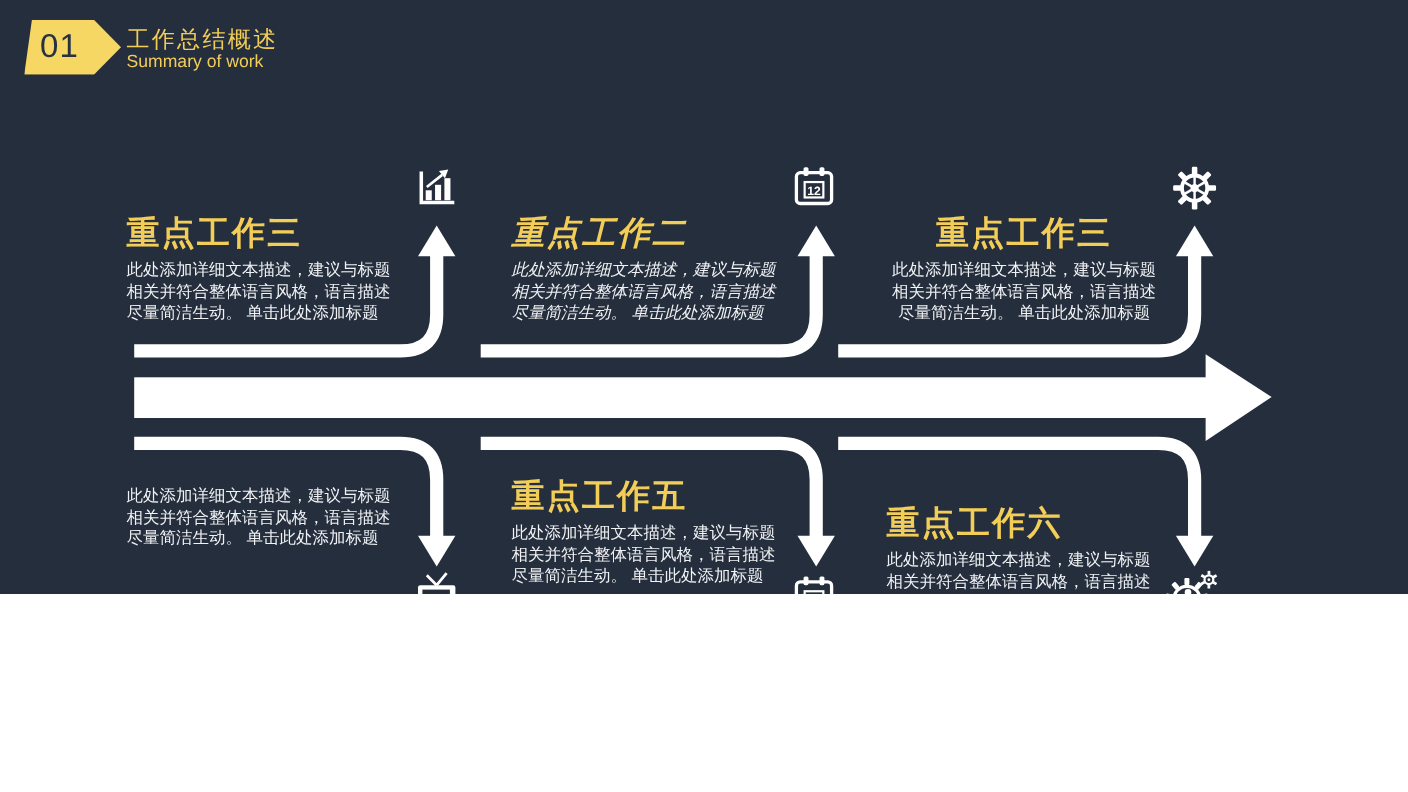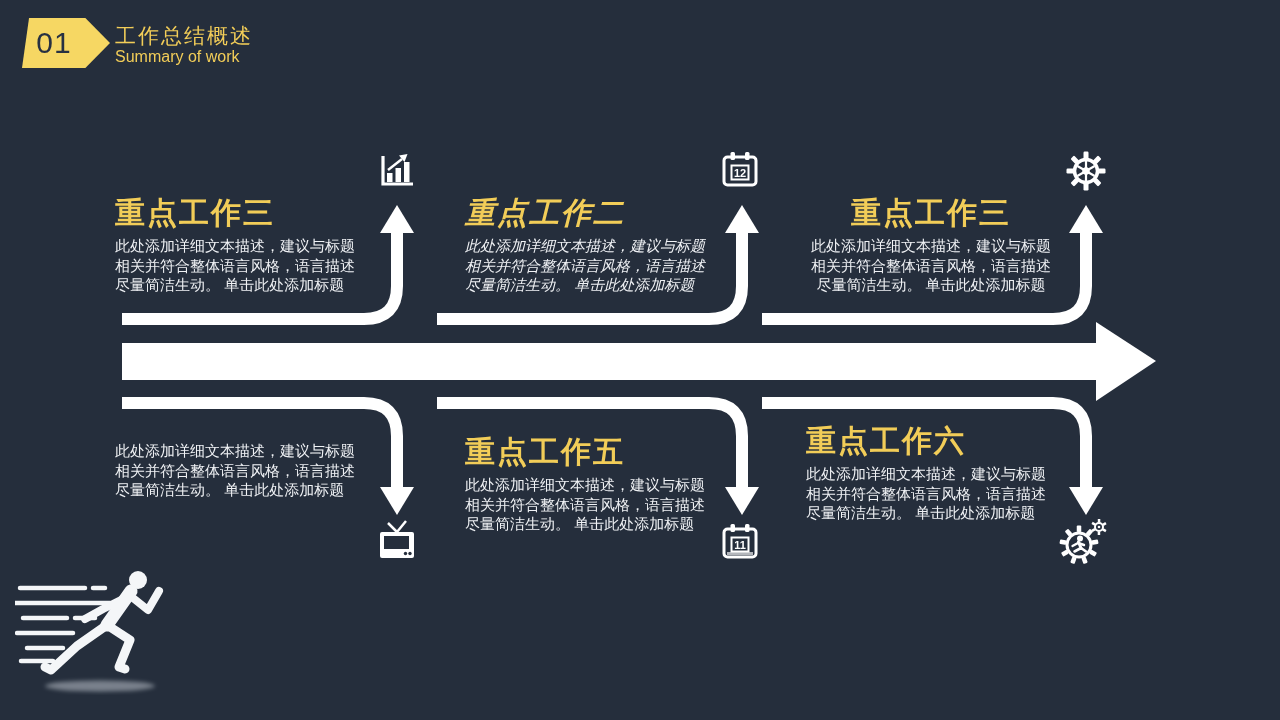--- a/index.html
+++ b/index.html
@@ -6,41 +6,41 @@
     --background:#252e3c;
     --accent-yellow:#f2cd58;
     --badge-yellow:#f6d763;
     --badge-number:#273142;
     --body-text:#f0f2f5;
     --arrow-white:#ffffff;
   }
   *{margin:0;padding:0;box-sizing:border-box;}
   html,body{width:1280px;height:720px;overflow:hidden;}
   body{font-family:"Liberation Sans","DejaVu Sans",sans-serif;}
-  .slide{position:relative;width:1280px;height:720px;background:var(--background);overflow:hidden;}
+  .slide{position:relative;width:1280px;height:540px;background:var(--background);overflow:hidden;}
 
   
   .badge{position:absolute;left:22px;top:18px;width:88px;height:50px;
     background:var(--badge-yellow);
     clip-path:polygon(8% 0,72% 0,100% 50%,72% 100%,0 100%);
     display:flex;align-items:center;justify-content:center;}
   .badge span{color:var(--badge-number);font-size:30px;letter-spacing:1px;padding-right:24px;}
   .hdr-title{position:absolute;left:115px;top:22px;color:var(--accent-yellow);
     font-size:21px;letter-spacing:2px;}
   .hdr-sub{position:absolute;left:115px;top:48px;color:var(--accent-yellow);font-size:16px;}
 
   
   .arrows{position:absolute;left:0;top:0;width:1280px;height:720px;}
 
   
   .sec{position:absolute;}
   .sec .title{color:var(--accent-yellow);font-size:30px;font-weight:bold;letter-spacing:2px;line-height:34px;}
   .sec .desc{margin-top:6px;width:250px;color:var(--body-text);font-size:15px;line-height:19.5px;}
   .s1{left:115px;top:196px;} .s2{left:465px;top:196px;font-style:italic;} .s3{left:806px;top:196px;text-align:center;}
-  .s4{left:115px;top:435px;} .s5{left:465px;top:435px;} .s6{left:806px;top:424px;}
+  .s4{left:115px;top:435px;} .s5{left:465px;top:435px;} .s6{left:806px;top:461px;font-family:Liberation Mono, monospace;}
 
   
   .icon{position:absolute;}
   .i1{left:376px;top:150px;} .i2{left:719px;top:149px;} .i3{left:1064px;top:149px;}
   .i4{left:375px;top:520px;} .i5{left:719px;top:521px;} .i6{left:1058px;top:518px;}
 
   .runner{position:absolute;left:15px;top:560px;width:190px;height:135px;}
 </style>
 </head>
 <body>

